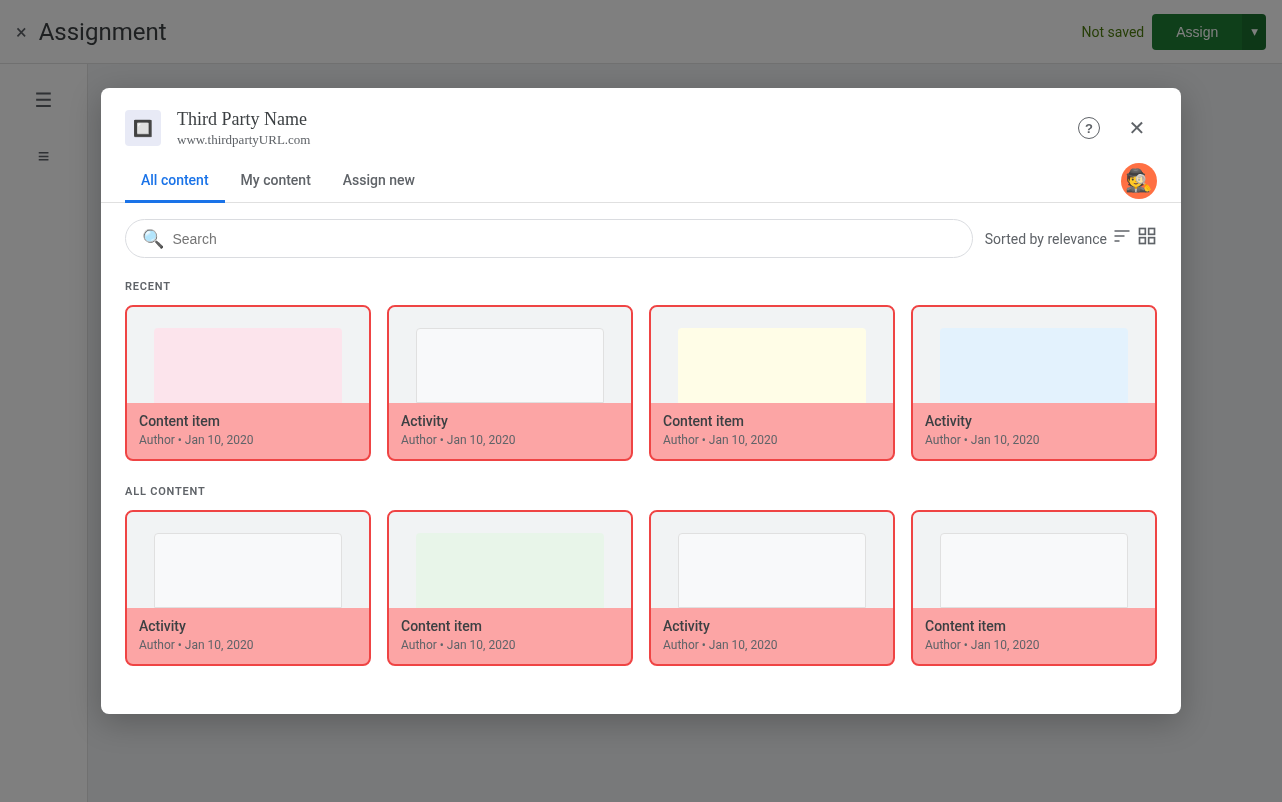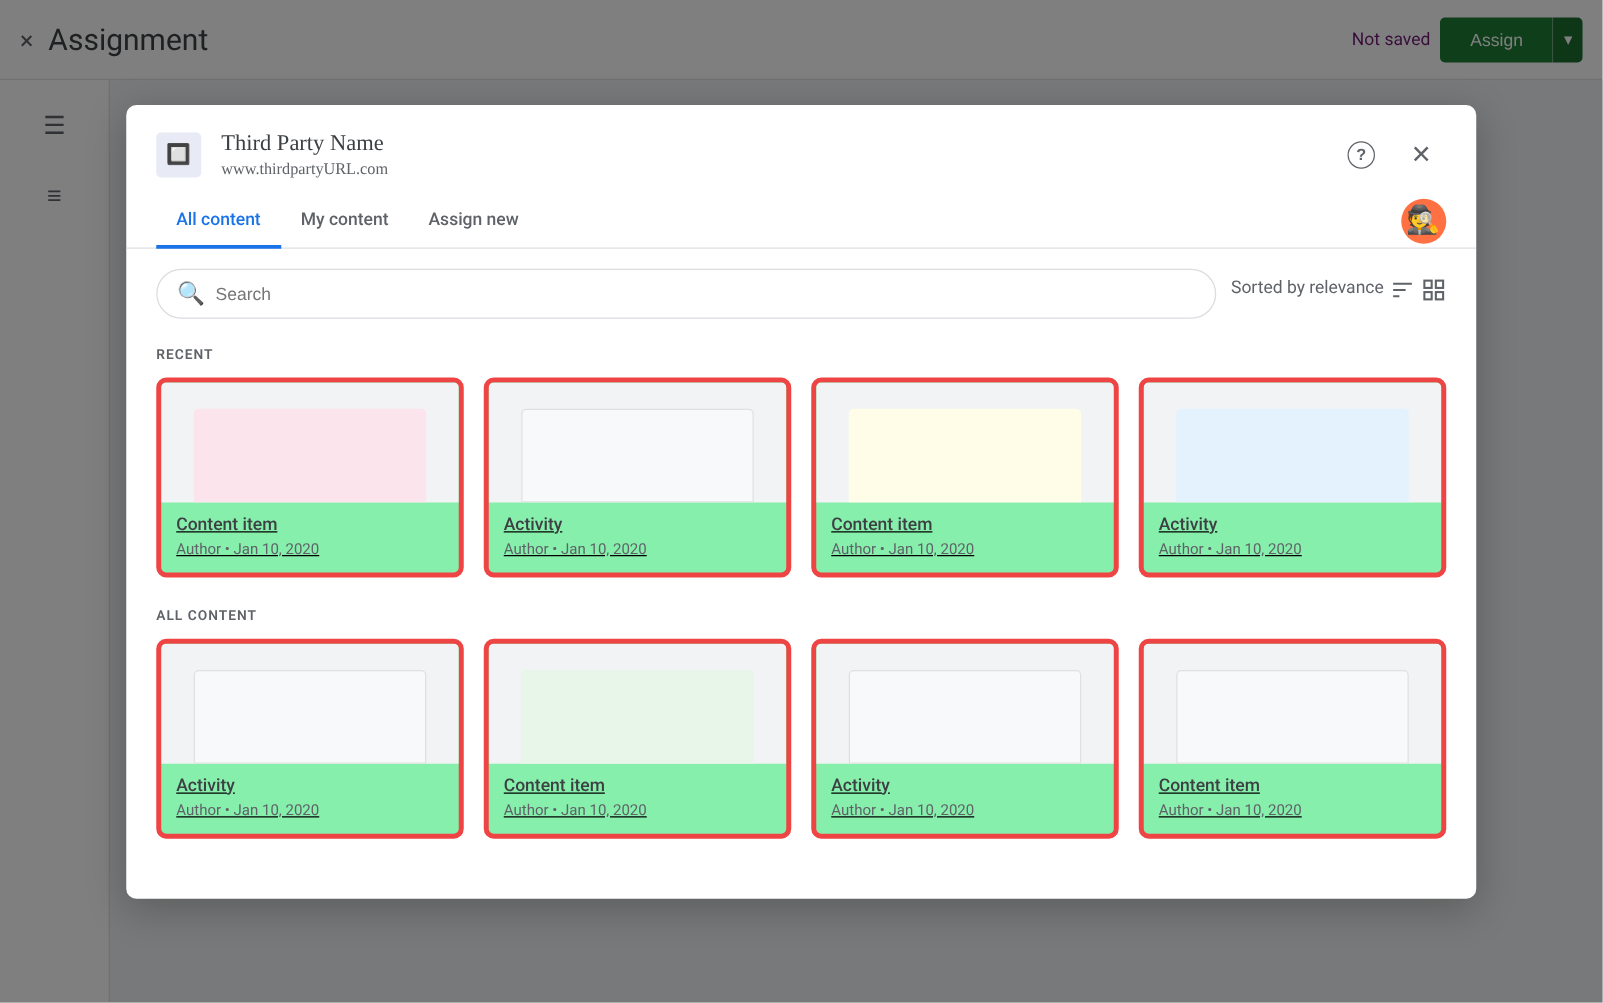--- a/index.html
+++ b/index.html
@@ -50,21 +50,21 @@
     }
 
     .top-bar-right {
       margin-left: auto;
       display: flex;
       align-items: center;
       gap: 8px;
     }
 
     .not-saved-text {
-      color: #701a75;
+      color: #4d7c0f;
       font-size: 14px;
     }
 
     .assign-button {
       background: #1e7e34;
       color: #fff;
       border: none;
       border-radius: 4px 0 0 4px;
       padding: 8px 24px;
       font-size: 14px;
@@ -296,20 +296,21 @@
       flex: 1;
       border: none;
       outline: none;
       font-size: 14px;
       color: #3c4043;
       background: transparent;
     }
 
     .search-meta {
       display: flex;
+      align-items: center;
       gap: 5px;
       color: #5f6368;
       font-size: 14px;
       white-space: nowrap;
     }
 
     .sort-icon {
       color: #5f6368;
       font-size: 20px;
       cursor: pointer;
@@ -334,27 +335,26 @@
 
     
     .content-grid {
       display: grid;
       grid-template-columns: repeat(4, 1fr);
       gap: 16px;
       margin-bottom: 24px;
     }
 
     .content-card {
-      border: 4px solid #ef4444;
+      border: 2px solid #ef4444;
       border-radius: 8px;
       overflow: hidden;
       cursor: pointer;
-      background: #86efac;
+      background: #fca5a5;
       transition: box-shadow 0.2s;
-      text-decoration: underline;
     }
 
     .card-info {
       padding: 10px 12px 12px;
     }
 
     .card-title {
       font-size: 14px;
       color: #3c4043;
       font-weight: 500;

